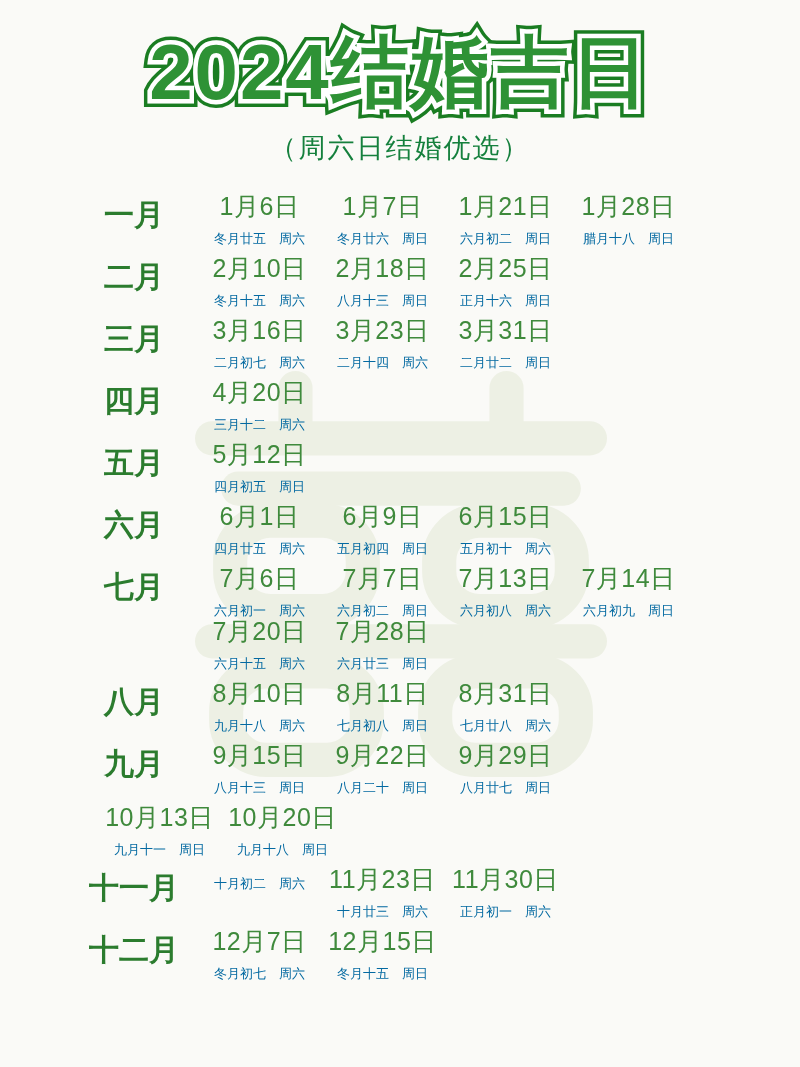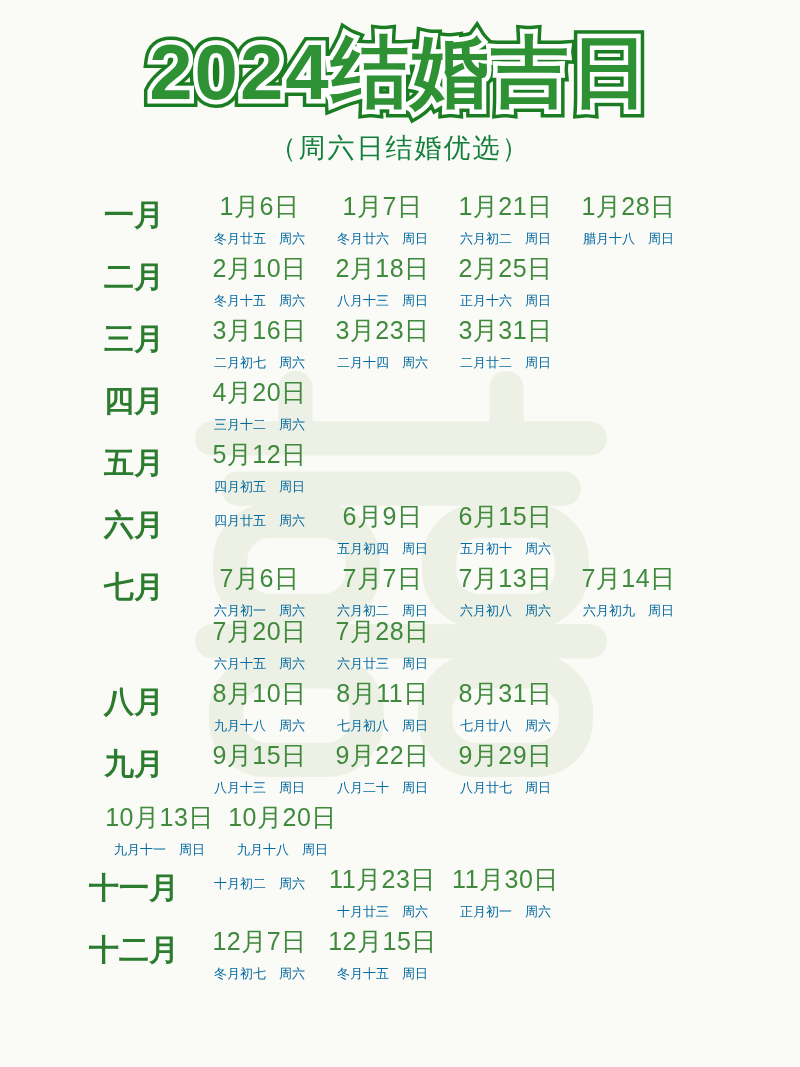--- a/index.html
+++ b/index.html
@@ -228,20 +228,21 @@
       <span>四月初五</span><span class="weekday">周日</span>
     </div>
   </div>
 </div>
   </div>
 
   <div class="month-row">
     <div class="month-label">六月</div>
     <div class="entries">
   <div class="entry">
+    <div class="date-main">6月1日</div>
     <div class="date-sub">
       <span>四月廿五</span><span class="weekday">周六</span>
     </div>
   </div>
 
   <div class="entry">
     <div class="date-main">6月9日</div>
     <div class="date-sub">
       <span>五月初四</span><span class="weekday">周日</span>
     </div>

